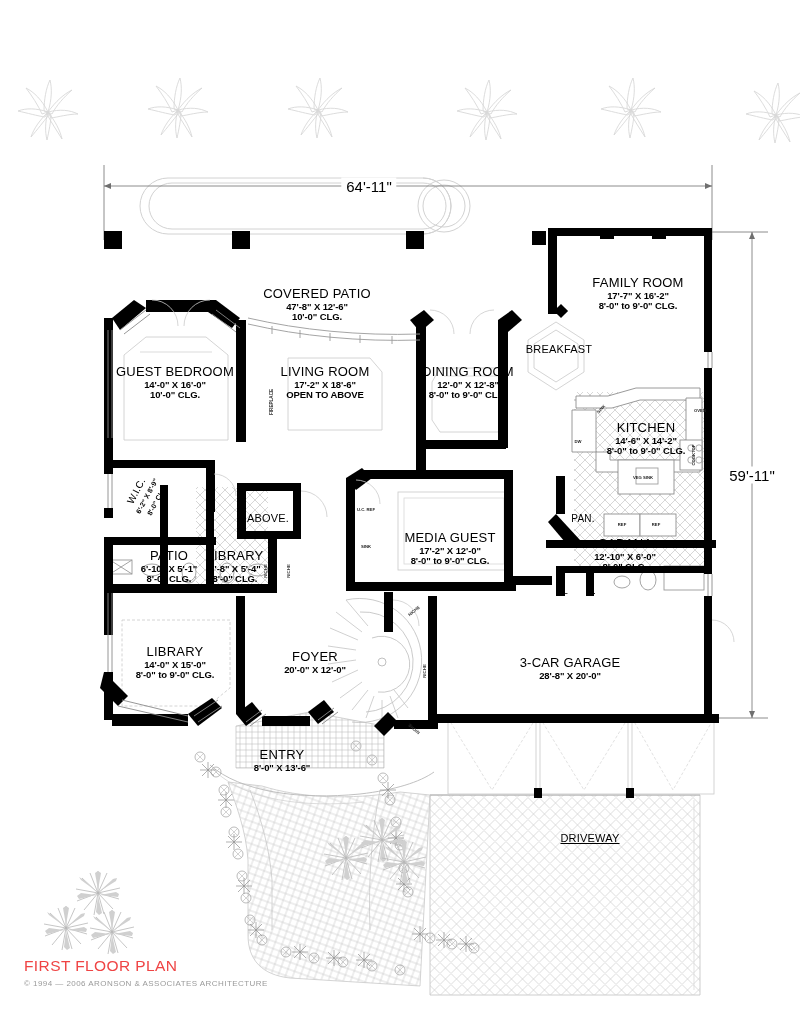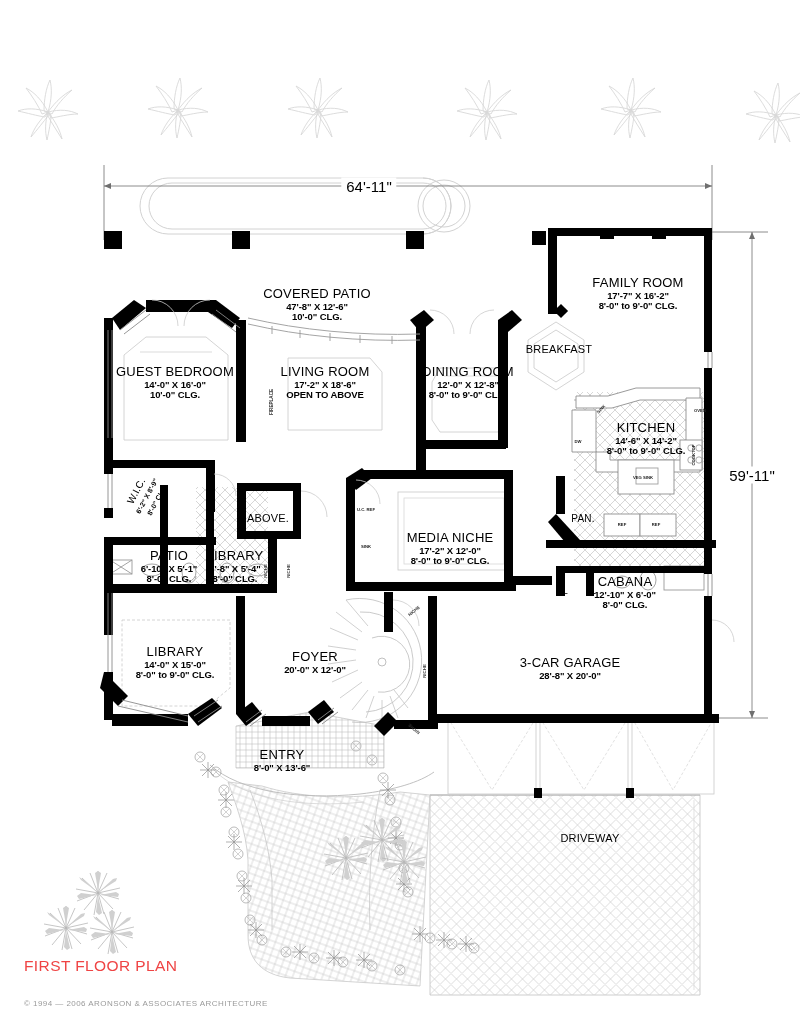--- a/index.html
+++ b/index.html
@@ -15,21 +15,21 @@
   .lbl .cl{display:block;font-size:9.5px;font-weight:700;letter-spacing:-.1px;}
   .tiny{position:absolute;font-size:4.2px;font-weight:700;color:#222;
         white-space:nowrap;transform-origin:50% 50%;text-align:center;
         transform:translate(-50%,-50%);}
   .vlbl{position:absolute;white-space:nowrap;transform-origin:50% 50%;
         text-align:center;}
   .dimtxt{position:absolute;font-size:15px;white-space:nowrap;
           transform:translate(-50%,-50%);background:#fff;padding:0 5px;}
   #title{position:absolute;left:24px;top:957px;font-size:15.5px;
          letter-spacing:.4px;color:#ef4444;}
-  #copy{position:absolute;left:24px;top:999px;font-size:8px;
+  #copy{position:absolute;left:24px;top:979px;font-size:8px;
         letter-spacing:.45px;color:#9a9a9a;white-space:nowrap;}
 </style>
 </head>
 <body>
 
 <svg id="plan" viewBox="0 0 800 1035">
   <defs>
     <pattern id="diamond" width="10" height="10" patternUnits="userSpaceOnUse">
       <path d="M0 5 L5 0 L10 5 L5 10 Z" fill="none" stroke="#c6c6c6" stroke-width="0.7"></path>
     </pattern>
@@ -425,27 +425,27 @@
     <div class="lbl" style="left: 638px; top: 276px;">
       <span class="rn">FAMILY ROOM</span>
       <span class="dm">17'-7" X 16'-2"</span>
       <span class="cl">8'-0" to 9'-0" CLG.</span>
     </div>
     <div class="lbl" style="left: 646px; top: 421px;">
       <span class="rn">KITCHEN</span>
       <span class="dm">14'-6" X 14'-2"</span>
       <span class="cl">8'-0" to 9'-0" CLG.</span>
     </div>
-    <div class="lbl" style="left: 625px; top: 537px; margin-top: 38px;">
+    <div class="lbl" style="left: 625px; top: 537px;">
       <span class="rn">CABANA</span>
       <span class="dm">12'-10" X 6'-0"</span>
       <span class="cl">8'-0" CLG.</span>
     </div>
     <div class="lbl" style="left: 450px; top: 531px;">
-      <span class="rn">MEDIA NICHE</span>
+      <span class="rn">MEDIA GUEST</span>
       <span class="dm">17'-2" X 12'-0"</span>
       <span class="cl">8'-0" to 9'-0" CLG.</span>
     </div>
     <div class="lbl" style="left: 169px; top: 549px;">
       <span class="rn">PATIO</span>
       <span class="dm">6'-10" X 5'-1"</span>
       <span class="cl">8'-0" CLG.</span>
     </div>
     <div class="lbl" style="left: 235px; top: 549px;">
       <span class="rn">LIBRARY</span>
@@ -466,21 +466,21 @@
       <span class="dm">8'-0" X 13'-6"</span>
     </div>
     <div class="lbl" style="left: 570px; top: 656px;">
       <span class="rn">3-CAR GARAGE</span>
       <span class="dm">28'-8" X 20'-0"</span>
     </div>
     <div class="lbl" style="left: 559px; top: 343px;">
       <span class="rn" style="font-size: 11px;">BREAKFAST</span>
     </div>
     <div class="lbl" style="left: 590px; top: 832px;">
-      <span class="rn" style="font-size: 11px;">DRIVEWAY</span>
+      <span class="rn" style="font-size: 11px; text-decoration: underline;">DRIVEWAY</span>
     </div>
     <div class="lbl" style="left: 268px; top: 512px;">
       <span class="rn" style="font-size: 11px;">ABOVE.</span>
     </div>
     <div class="lbl" style="left: 583px; top: 513px;">
       <span class="rn" style="font-size: 10px;">PAN.</span>
     </div>
     <div class="lbl" style="left: 562px; top: 586px;">
       <span class="rn" style="font-size: 9px;">CL</span>
     </div>

